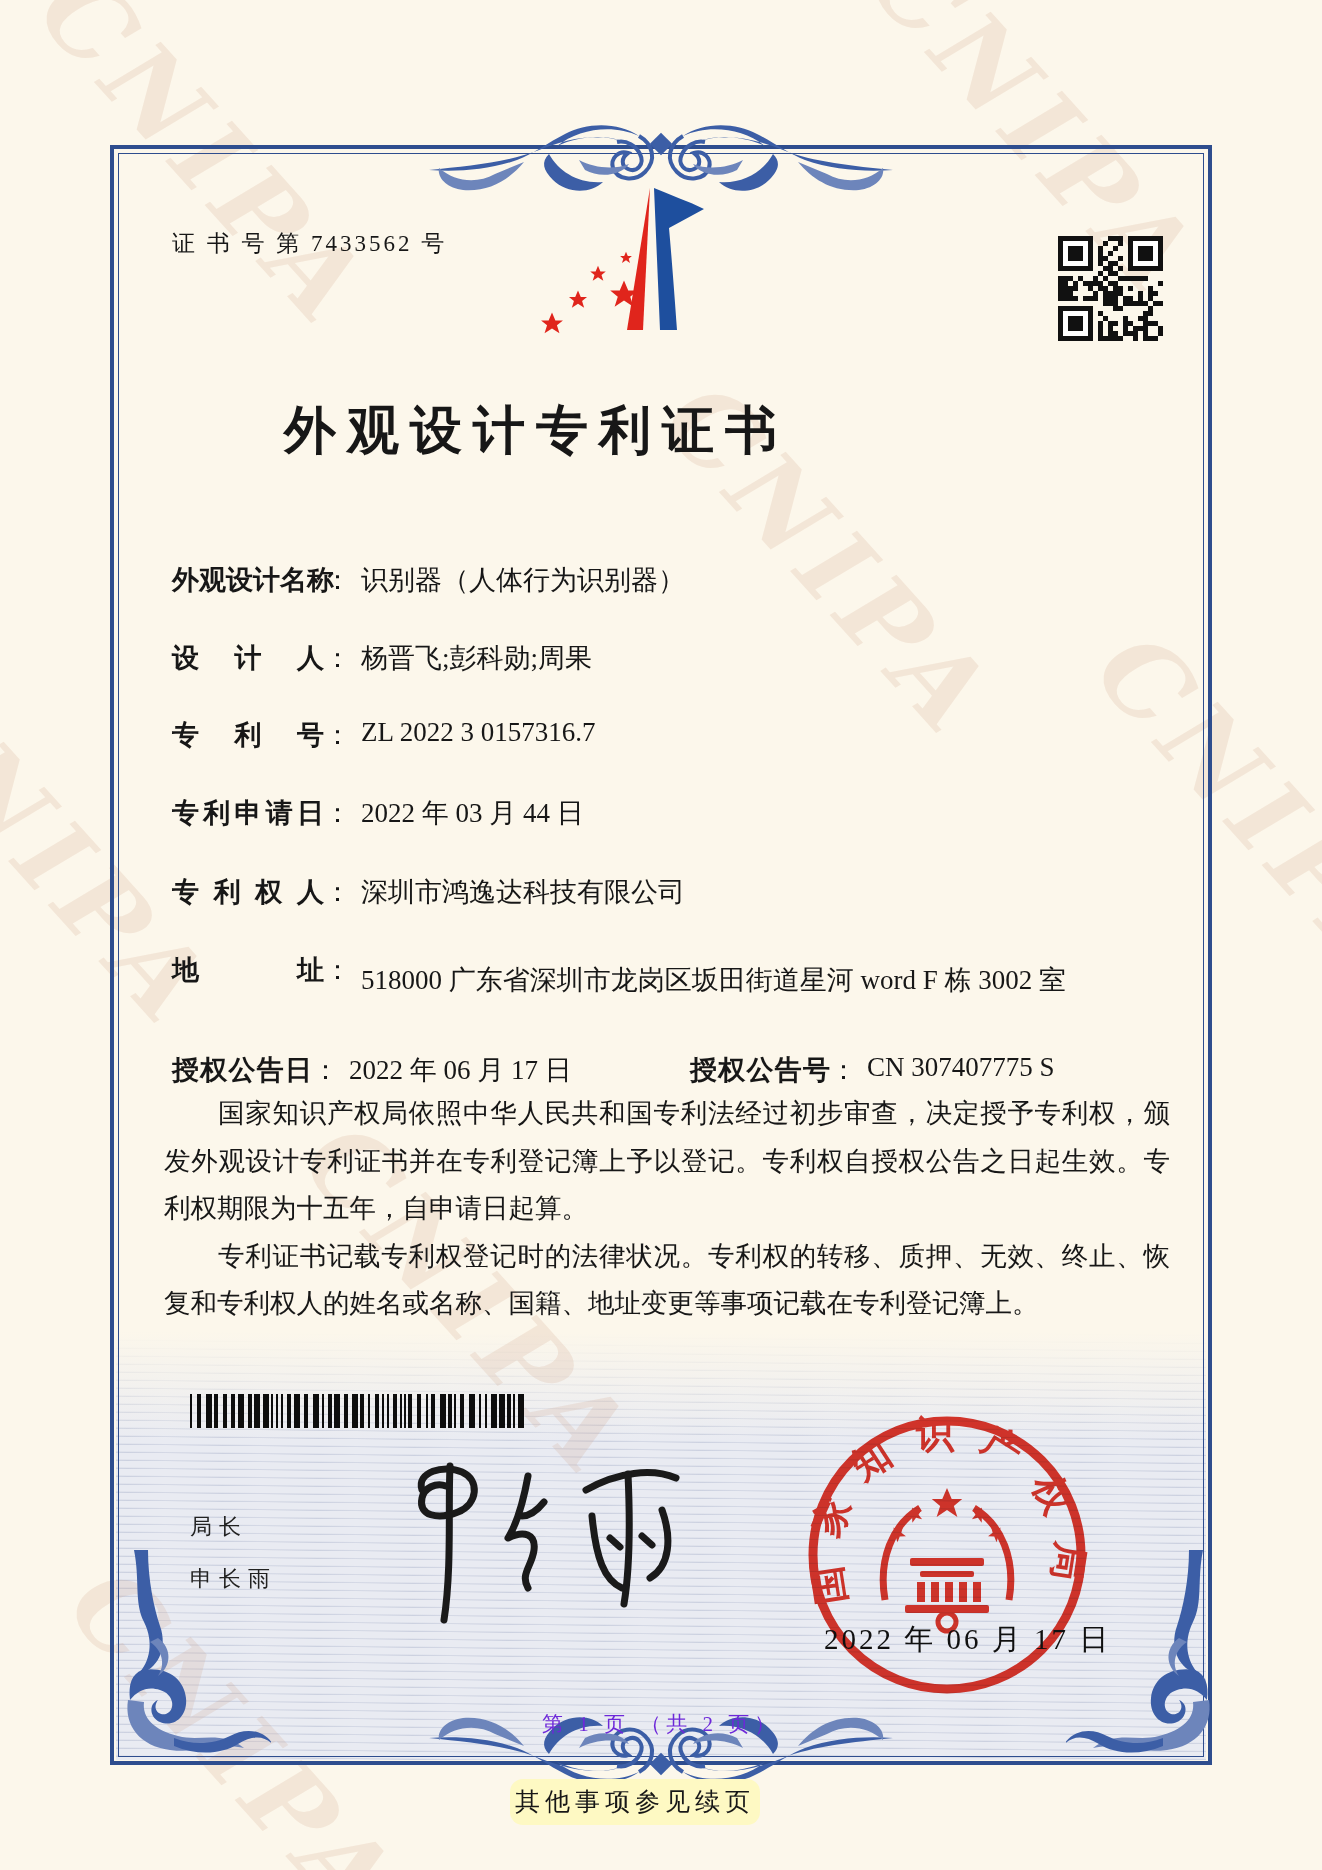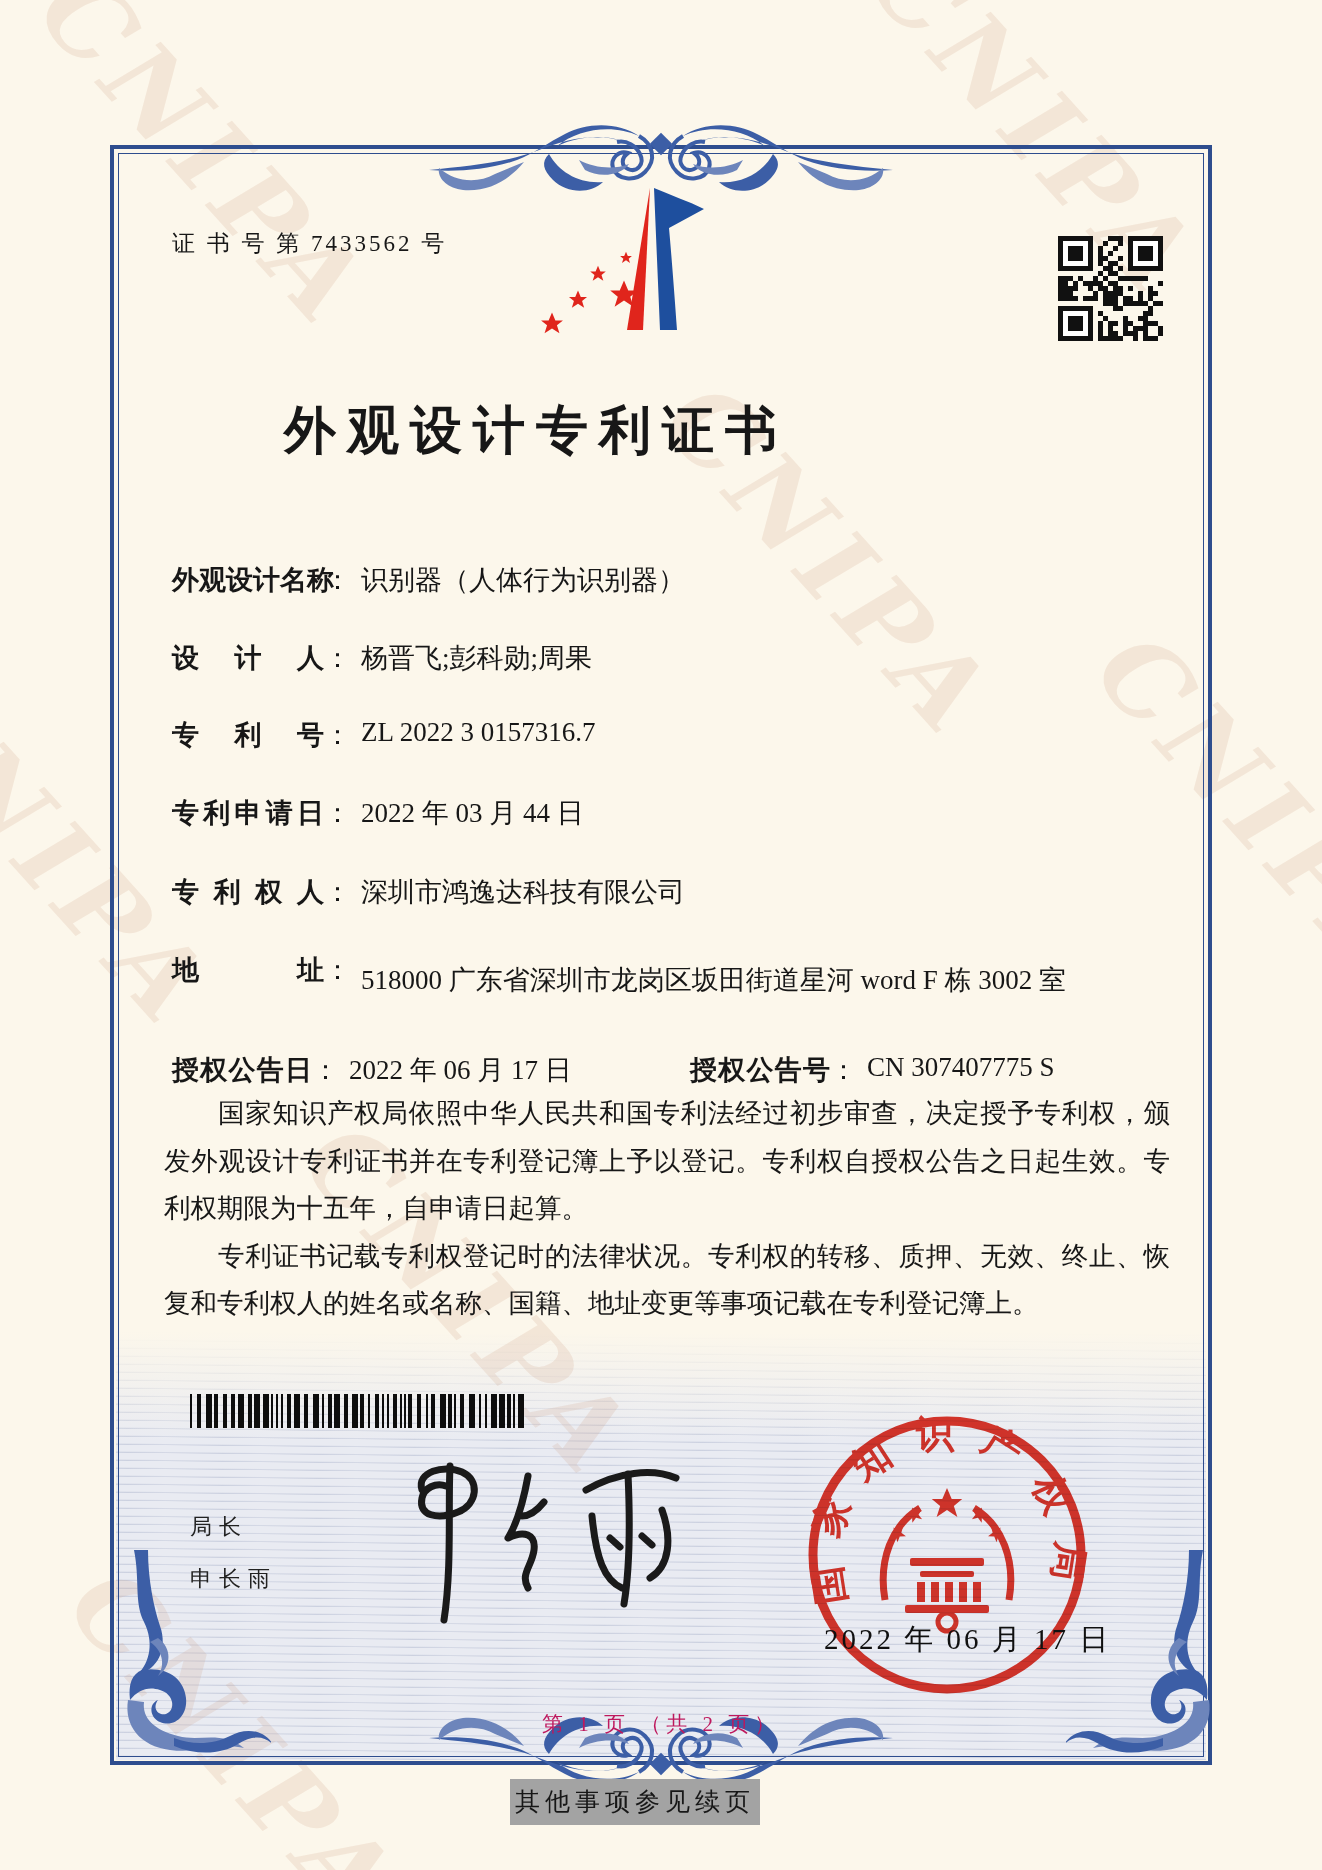--- a/index.html
+++ b/index.html
@@ -60,24 +60,24 @@
   .paras{left:164px;top:1090px;width:1006px;font-size:26.5px;line-height:47.5px;
     text-align:justify;z-index:4;}
   .paras p{margin:0;text-indent:54px;}
   .barcode{left:188px;top:1394px;}
   .signer{left:190px;top:1512px;font-family:"Liberation Sans","DejaVu Sans",sans-serif;
     font-size:22px;letter-spacing:7px;color:#222;}
   .signer div{margin-bottom:22px;}
   .signature{left:378px;top:1438px;}
   .seal{left:800px;top:1408px;mix-blend-mode:multiply;opacity:.93;}
   .seal-date{left:824px;top:1620px;font-size:29px;letter-spacing:3px;color:#101010;z-index:5;}
-  .page-num{left:0;top:1710px;width:1322px;text-align:center;font-size:21px;letter-spacing:5px;color:#be185d;}
+  .page-num{left:0;top:1710px;width:1322px;text-align:center;font-size:21px;letter-spacing:5px;color:#6d28d9;}
   .cont-box{
     left:510px;top:1779px;width:250px;height:46px;line-height:46px;
-    background:#a3a3a3;text-align:center;font-size:25px;letter-spacing:5px;z-index:4;
+    background:#fef9c3;text-align:center;font-size:25px;letter-spacing:5px;z-index:4;border-radius:13px;
   }
 </style>
 </head>
 <body>
 
 <div class="page">
 
   <svg width="0" height="0" style="position:absolute" aria-hidden="true">
     <defs>
       <path id="star5" d="M0,-10 L2.94,-3.09 9.51,-3.09 4.29,1.18 6.47,8.09 0,3.82 -6.47,8.09 -4.29,1.18 -9.51,-3.09 -2.94,-3.09 Z"></path>

